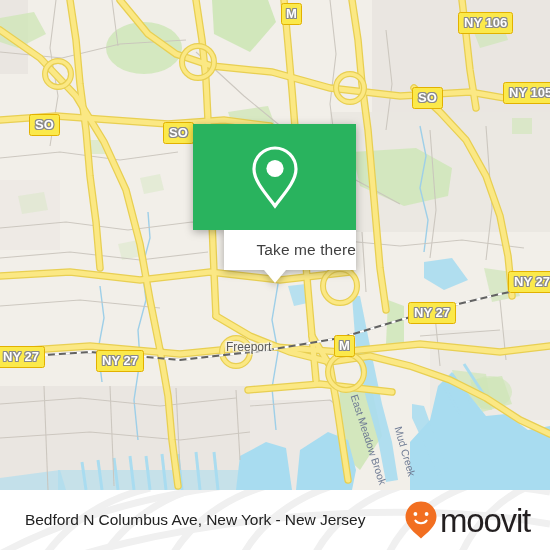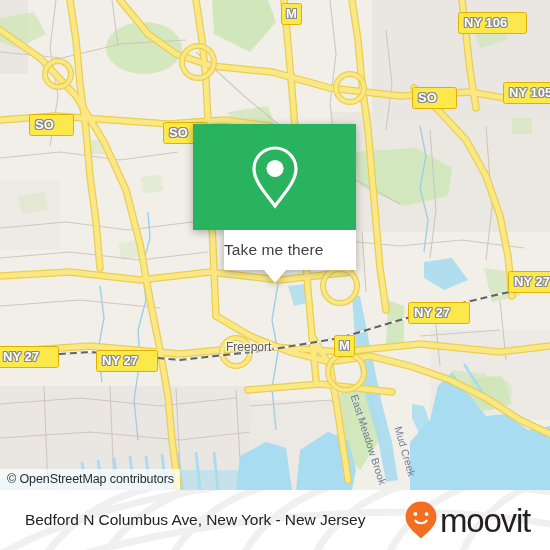--- a/index.html
+++ b/index.html
@@ -38,21 +38,21 @@
   
   .shield {
     position: absolute;
     background: #fbe94b;
     border: 1.6px solid #e2b100;
     border-radius: 2.5px;
     color: #ffffff;
     font-weight: bold;
     font-size: 13px;
     line-height: 1;
-    padding: 3px 19px 4px 5px;
+    padding: 3px 5px 4px 5px;
     text-shadow:
       -1px -1px 0 #8a8a8a, 1px -1px 0 #8a8a8a,
       -1px  1px 0 #8a8a8a, 1px  1px 0 #8a8a8a,
        0   -1px 0 #8a8a8a, 0    1px 0 #8a8a8a,
       -1px  0   0 #8a8a8a, 1px  0   0 #8a8a8a;
     white-space: nowrap;
   }
   .shield.sq {
     padding: 3px 4px 4px 4px;
     font-size: 13px;
@@ -85,21 +85,21 @@
     filter: drop-shadow(0 2px 4px rgba(0,0,0,0.30));
   }
   #callout-head {
     height: 106px;
     background: #29b35e;
     display: flex; align-items: center; justify-content: center;
   }
   #callout-body {
     height: 40px;
     background: #ffffff;
-    display: flex; align-items: center; justify-content: flex-start; margin-left: 31px;
+    display: flex; align-items: center; justify-content: flex-end; margin-left: 31px;
   }
   #callout-label {
     font-size: 15.5px;
     color: #3f3f3f;
     letter-spacing: 0.1px;
   }
   #callout-tail {
     position: absolute;
     left: 50%; top: 146px;
     transform: translateX(-50%);
@@ -320,21 +320,20 @@
     <div class="shield" style="left:408px; top:302px;">NY 27</div>
     <div class="shield sq" style="left:334px; top:335px;">M</div>
     <div class="shield" style="left:-3px; top:346px;">NY 27</div>
     <div class="shield" style="left:96px; top:350px;">NY 27</div>
 
     <div class="place-label" style="left:226px; top:340px;">Freeport</div>
 
     <div class="water-label" style="left:360px; top:393px; transform: rotate(72deg);">East Meadow Brook</div>
     <div class="water-label" style="left:404px; top:425px; transform: rotate(74deg);">Mud Creek</div>
 
-    <div id="attribution">© OpenStreetMap contributors</div>
 
     <div id="callout">
       <div id="callout-head">
         <svg width="54" height="66" viewBox="0 0 54 66">
           <path d="M27 4 C15.4 4 6 13.4 6 25 C6 38 20 52 27 62 C34 52 48 38 48 25 C48 13.4 38.6 4 27 4 Z" fill="none" stroke="#ffffff" stroke-width="3.2"></path>
           <circle cx="27" cy="24.5" r="8.6" fill="#ffffff"></circle>
         </svg>
       </div>
       <div id="callout-body">
         <span id="callout-label">Take me there</span>

